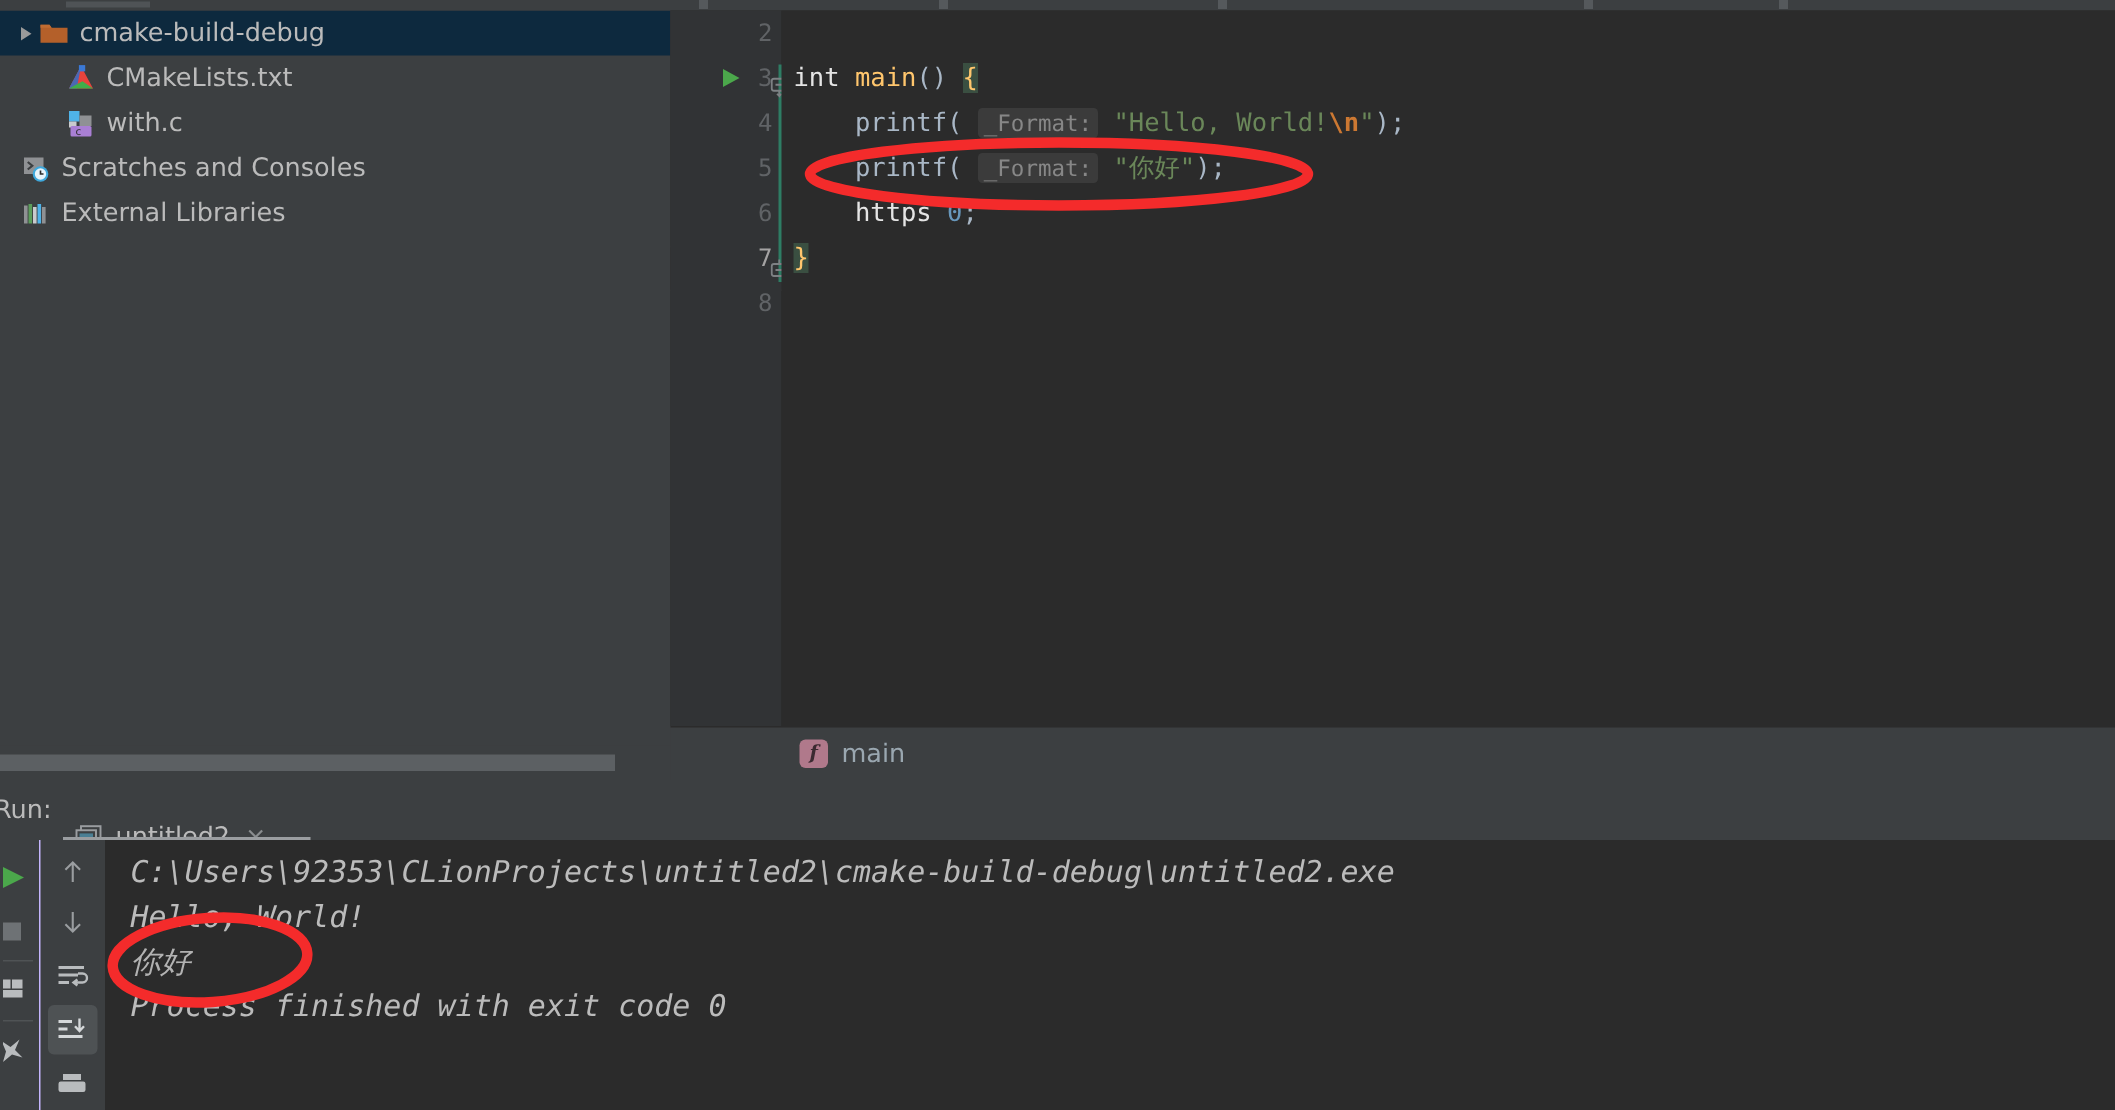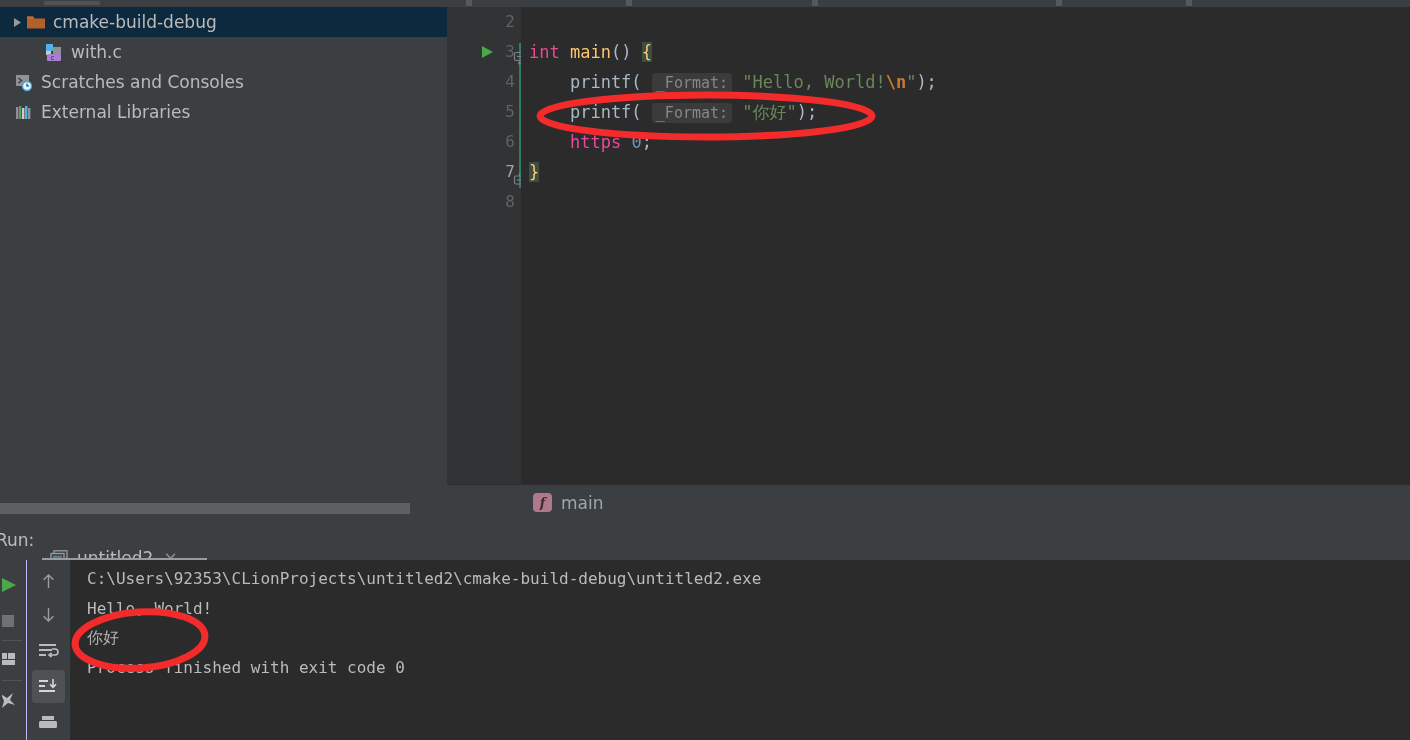--- a/index.html
+++ b/index.html
@@ -97,21 +97,21 @@
   .fold-ico {
     position: absolute; width: 16px; height: 30px;
     display:flex; align-items:center; justify-content:center;
   }
   .run-marker {
     position:absolute; left: 32px; width: 16px; height: 30px;
     display:flex; align-items:center; justify-content:center;
   }
 
   
-  .t-kw      { color: #ec4899; margin-top: 41px; }
+  .t-kw      { color: #e5e5e5; margin-top: 41px; }
   .t-fn      { color: #ffc66d; }
   .t-plain   { color: #a9b7c6; }
   .t-brace-m { color: #ffc66d; background:#3a4f41; }
   .t-str     { color: #6a8759; }
   .t-esc     { color: #cc7832; font-weight: bold; }
   .t-num     { color: #6897bb; }
   .t-punc    { color: #a9b7c6; }
   .t-hint    { color: #878787; background: #3b3b3b; border-radius: 3px;
                padding: 1px 4px; font-size: 15px; }
 
@@ -159,21 +159,21 @@
     color: #8a8d8f; font-size: 17px; margin-left: 10px; line-height: 1;
   }
 
   .console {
     position: absolute; left: 70px; top: 40px; width: 1340px; height: 180px;
     background: #2b2b2b;
   }
   .console-line {
     position: absolute; left: 17px;
     font-family: "DejaVu Sans Mono", "Liberation Mono", monospace;
-    font-size: 16px; color: #bbbbbb; white-space: pre;
+    font-size: 20px; color: #bbbbbb; white-space: pre; font-style: italic;
   }
   .console-line.cn { font-family: "DejaVu Sans", sans-serif; color:#b2b2b2; }
 
   
   .run-ctrls {
     position: absolute; left: 0; top: 40px; width: 26px; height: 180px;
     background: #3c3f41;
   }
   .ctrl { position:absolute; left:0; width:26px; height:26px;
           display:flex; align-items:center; justify-content:center; }
@@ -230,20 +230,32 @@
       </span>
       <span class="tree-ico">
         <svg width="20" height="20" viewBox="0 0 20 20">
           <path d="M1 4.5 h6 l1.4 2 H19 v10 H1 Z" fill="#b4602a"></path>
           <path d="M1 4.5 h6 l1.4 2 H1 Z" fill="#c06c32"></path>
         </svg>
       </span>
       <span class="tree-label">cmake-build-debug</span>
     </div>
 
+    <div class="tree-row indent-2">
+      <span class="tree-ico">
+        <svg width="20" height="20" viewBox="0 0 20 20">
+          <polygon points="10,2 18,17 2,17" fill="#e8433c"></polygon>
+          <polygon points="10,2 3.6,14.4 2,17" fill="#3b79d6"></polygon>
+          <polygon points="10,2 7.2,17 2,17" fill="#2f6fc9" opacity="0.85"></polygon>
+          <polygon points="2,17 11,12.2 18,17" fill="#3fae4a"></polygon>
+          <rect x="8.6" y="1.4" width="4.2" height="4.2" fill="#3b79d6"></rect>
+        </svg>
+      </span>
+      <span class="tree-label">CMakeLists.txt</span>
+    </div>
 
     <div class="tree-row indent-2">
       <span class="tree-ico">
         <svg width="20" height="20" viewBox="0 0 20 20">
           <rect x="2" y="2" width="7" height="7" fill="#4fb3e8"></rect>
           <rect x="9" y="5" width="8" height="7" fill="#8f9194"></rect>
           <rect x="2" y="9" width="5" height="4" fill="#c9cbcd"></rect>
           <rect x="3" y="12" width="14" height="7" rx="1" fill="#a97fd4"></rect>
           <text x="6.4" y="18" font-family="DejaVu Sans" font-size="7" fill="#2b2b2b">c</text>
         </svg>

